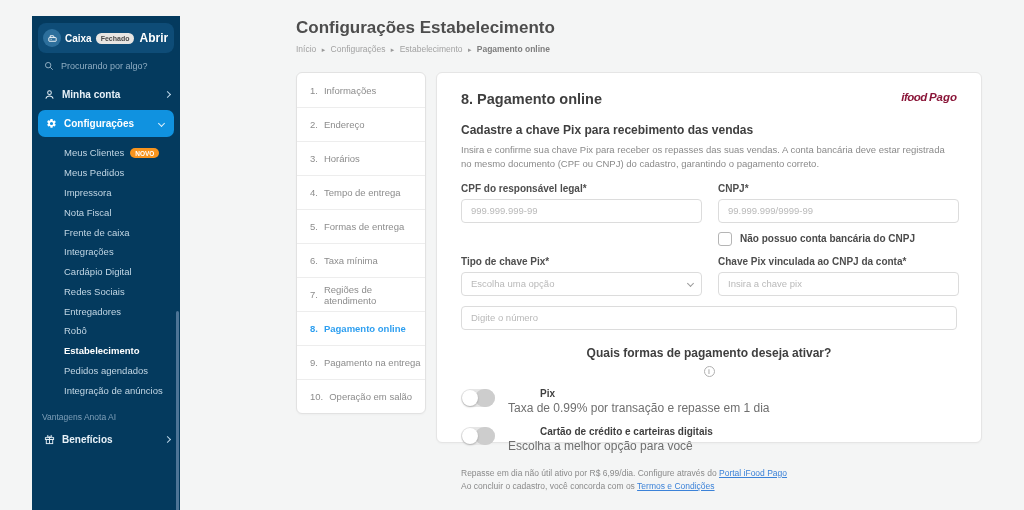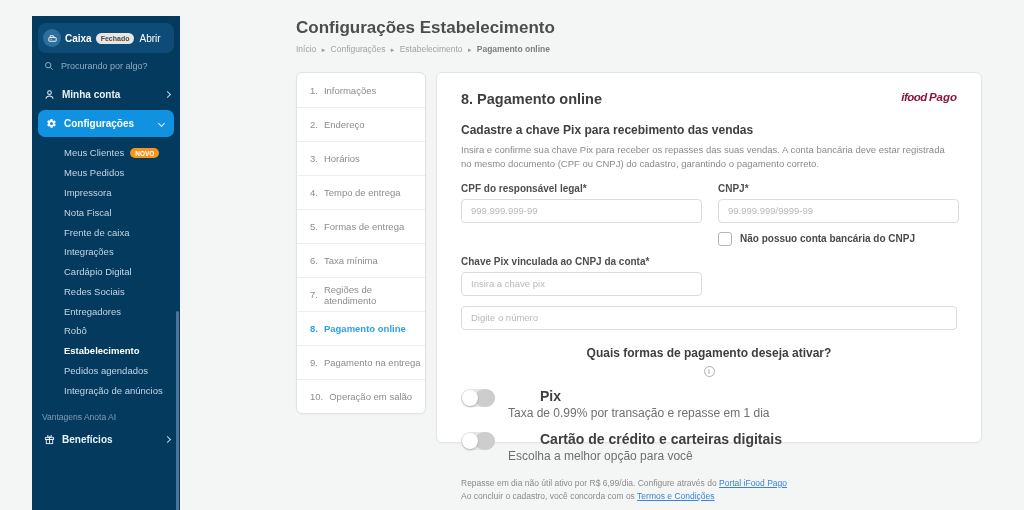--- a/index.html
+++ b/index.html
@@ -6,21 +6,21 @@
   html,body { width:1024px; height:510px; overflow:hidden; }
   body { font-family:"Liberation Sans", sans-serif; background:#f4f5f5; position:relative; }
 
   
   .sidebar { position:absolute; left:0; top:16px; width:148px; height:510px; background:#043a5e; color:#cfdfeb;margin-left:32px; }
   .caixa-box { margin:7px 6px 0 6px; background:#0e4c77; border-radius:8px; height:30px;
     display:flex; align-items:center; gap:4px; padding:0 5px; }
   .caixa-circle { width:18px; height:18px; border-radius:50%; background:#2d6f9c; display:flex; align-items:center; justify-content:center; flex:none; }
   .caixa-label { color:#fff; font-weight:bold; font-size:10px; }
   .status-pill { background:#e8e6e3; color:#4a4a4a; font-size:7px; font-weight:bold; border-radius:7px; padding:2px 5px; }
-  .open-link { color:#fff; font-size:10px; font-weight:normal; margin-left:1px; cursor:pointer; }
+  .open-link { color:#fff; font-size:12px; font-weight:bold; margin-left:1px; cursor:pointer; }
   .search-row { display:flex; align-items:center; gap:7px; padding:8px 10px 10px 12px; color:#8fadc2; font-size:9px; }
   .nav-row { display:flex; align-items:center; gap:7px; padding:8px 10px 8px 12px; color:#e8f1f8; font-size:10px; font-weight:bold; position:relative; }
   .nav-row .chev { position:absolute; right:10px; }
   .nav-active { background:#1092e0; color:#fff; border-radius:7px; margin:2px 6px; padding:8px 6px 8px 8px; }
   .chev { width:5px; height:5px; border-right:1.5px solid #bcd6e8; border-bottom:1.5px solid #bcd6e8; display:inline-block; }
   .chev-right { transform:rotate(-45deg); }
   .chev-down { transform:rotate(45deg); border-color:#dff0fb; }
   .submenu { list-style:none; margin-top:6px; }
   .submenu li { padding:4.4px 8px 4.4px 32px; font-size:9.5px; color:#c2d6e4; cursor:pointer; position:relative; white-space:nowrap; }
   .submenu li.active { color:#ffffff; font-weight:bold; }
@@ -60,21 +60,21 @@
   .select-box .sel-chev { position:absolute; right:9px; top:9px; width:5px; height:5px; border-right:1.5px solid #9b9b9b; border-bottom:1.5px solid #9b9b9b; transform:rotate(45deg); pointer-events:none; }
   .checkbox-row { display:flex; align-items:center; gap:8px; margin-top:9px; }
   .checkbox { width:14px; height:14px; border:1.5px solid #b5b5b5; border-radius:3px; background:#fff; cursor:pointer; flex:none; }
   .checkbox-label { font-size:10px; font-weight:bold; color:#4a4a4a; }
   .section-title { margin-top:16px; font-size:12px; font-weight:bold; color:#3f3f3f; display:flex; align-items:center; gap:6px;flex-direction:column; }
   .info-icon { width:11px; height:11px; border:1px solid #b0b0b0; border-radius:50%; color:#b0b0b0; font-size:7px; display:inline-flex; align-items:center; justify-content:center; font-weight:bold; font-style:normal; }
   .toggle-row { display:flex; gap:13px; margin-top:11px; }
   .switch { width:34px; height:18px; border-radius:9px; background:#e6e6e6; position:relative; cursor:pointer; flex:none; margin-top:1px; }
   .switch::after { content:""; position:absolute; right:0; top:0; width:20px; height:18px; border-radius:9px; background:#cdcdcd; }
   .knob { position:absolute; left:1px; top:1px; width:16px; height:16px; border-radius:50%; background:#fff; box-shadow:0 1px 2px rgba(0,0,0,.25); z-index:2; display:flex; align-items:center; justify-content:center; font-size:6.5px; color:#c4c4c4; }
-  .toggle-label { font-size:14px; font-weight:bold; color:#3f3f3f;padding-left:32px; }
+  .toggle-label { font-size:10px; font-weight:bold; color:#3f3f3f;padding-left:32px; }
   .toggle-desc { font-size:12px; color:#6f6f6f; margin-top:2px; }
   .fine-print { margin-top:14px; font-size:8.5px; color:#8a8a8a; line-height:1.55; }
   .fine-print a { color:#3b82d8; text-decoration:underline; cursor:pointer; }
 </style>
 </head>
 <body>
 
 <div class="sidebar">
   <div class="caixa-box">
     <span class="caixa-circle">
@@ -230,20 +230,27 @@
       <input class="f-input" type="text" placeholder="99.999.999/9999-99" style="">
       <div class="checkbox-row">
         <span class="checkbox"></span>
         <span class="checkbox-label">Não possuo conta bancária do CNPJ</span>
       </div>
     </div>
   </div>
 
   <div class="field-grid" style="margin-top:10px;">
     <div>
+      <div class="f-label">Tipo de chave Pix*</div>
+      <div class="select-box">
+        <input class="f-input" type="text" readonly="" placeholder="Escolha uma opção" style="">
+        <span class="sel-chev"></span>
+      </div>
+    </div>
+    <div>
       <div class="f-label">Chave Pix vinculada ao CNPJ da conta*</div>
       <input class="f-input" type="text" placeholder="Insira a chave pix" style="">
     </div>
   </div>
 
   <div style="margin-top:10px;">
     <input class="f-input" type="text" placeholder="Digite o número" style="">
   </div>
 
   <div class="section-title">

